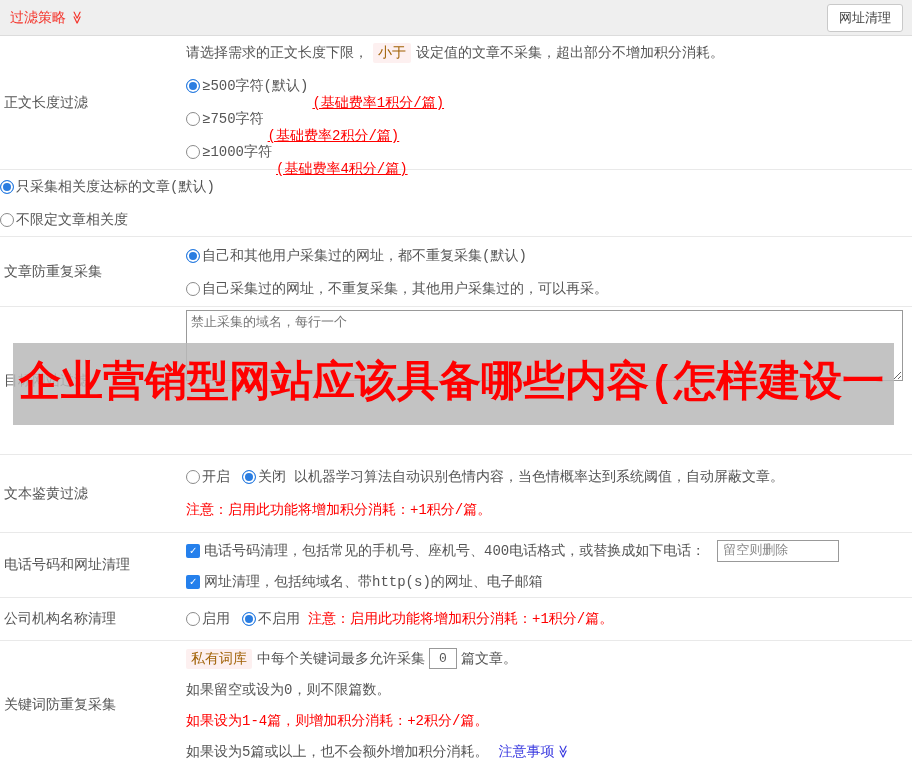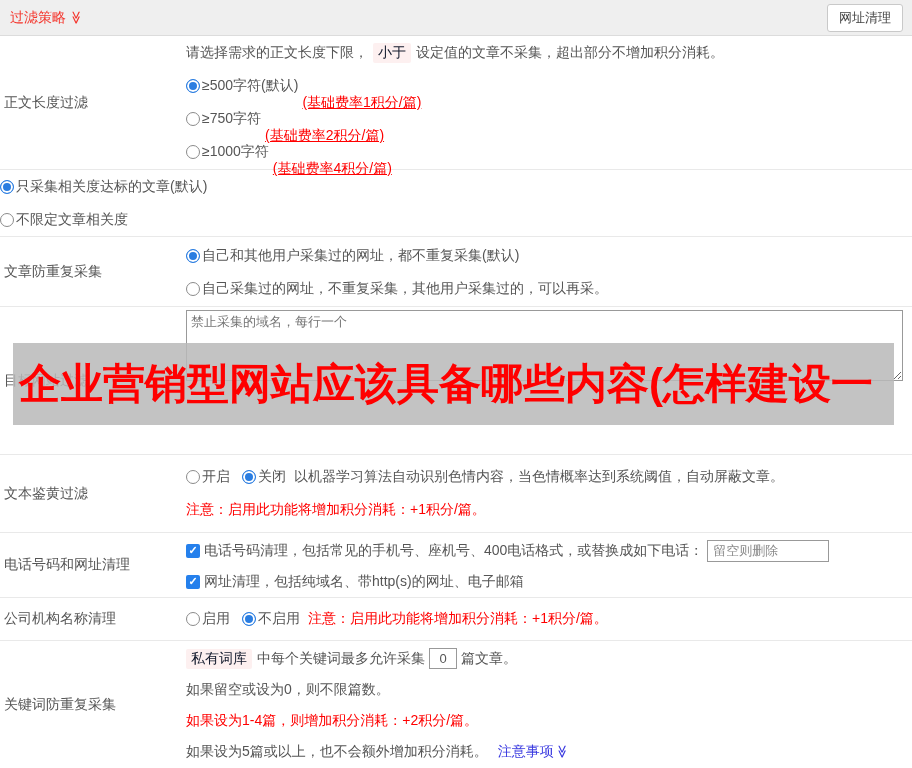--- a/index.html
+++ b/index.html
@@ -1,19 +1,19 @@
 <!DOCTYPE html>
 <html><head>
 <meta charset="utf-8">
 <style>
   * { margin:0; padding:0; box-sizing:border-box; }
   body { background:#fff; }
   .page {
     position:relative; width:912px; height:768px; overflow:hidden;
-    background:#fff; font-family:Liberation Sans, sans-serif;
+    background:#fff; font-family:Liberation Mono, monospace;
     font-size:14px; color:#555;
   }
   
   .topbar {
     height:36px; background:#efefef; border-bottom:1px solid #dcdcdc;
     display:flex; align-items:center; justify-content:space-between;
     padding:0 9px 0 10px;
   }
   .topbar-title { color:#f4352c; font-size:14px; display:flex; align-items:center; gap:4px; }
   .chev { display:inline-block; transform:rotate(90deg); font-size:13px; line-height:1; }
@@ -44,27 +44,27 @@
   .checkbox {
     width:14px; height:14px; border-radius:2px; background:#2580ec; color:#fff;
     display:inline-flex; align-items:center; justify-content:center;
     font-size:11px; font-weight:bold; flex:none; margin-right:4px; cursor:pointer;
   }
   .gap { width:12px; flex:none; }
   .note-red { color:#ff0000; }
   .u { text-decoration:underline; }
   .ml4 { margin-left:4px;margin-top:35px; }
   .badge {
-    background:#fdf0f0; color:#0f172a; padding:1px 5px; border-radius:2px;
+    background:#fdf0f0; color:#a16207; padding:1px 5px; border-radius:2px;
     margin:0 5px;
   }
   .link-blue { color:#3a3ae0; cursor:pointer; margin-left:10px; display:inline-flex; align-items:center; gap:2px; }
   .text-input {
     width:122px; height:22px; border:1px solid #999; padding:0 5px;
-    font-size:13px; color:#333; margin-left:4px; font-family:inherit;
+    font-size:13px; color:#333; margin-left:12px; font-family:inherit;
   }
   .text-input::placeholder { color:#8a8a8a; }
   .num-input {
     width:28px; height:21px; border:1px solid #999; text-align:center;
     font-size:13px; color:#555; margin:0 4px; font-family:inherit;
   }
   .site-textarea {
     width:717px; height:71px; border:1px solid #999; resize:both;
     font-size:13px; color:#555; padding:2px 4px; margin-top:3px;
     font-family:inherit; background:#fff;

